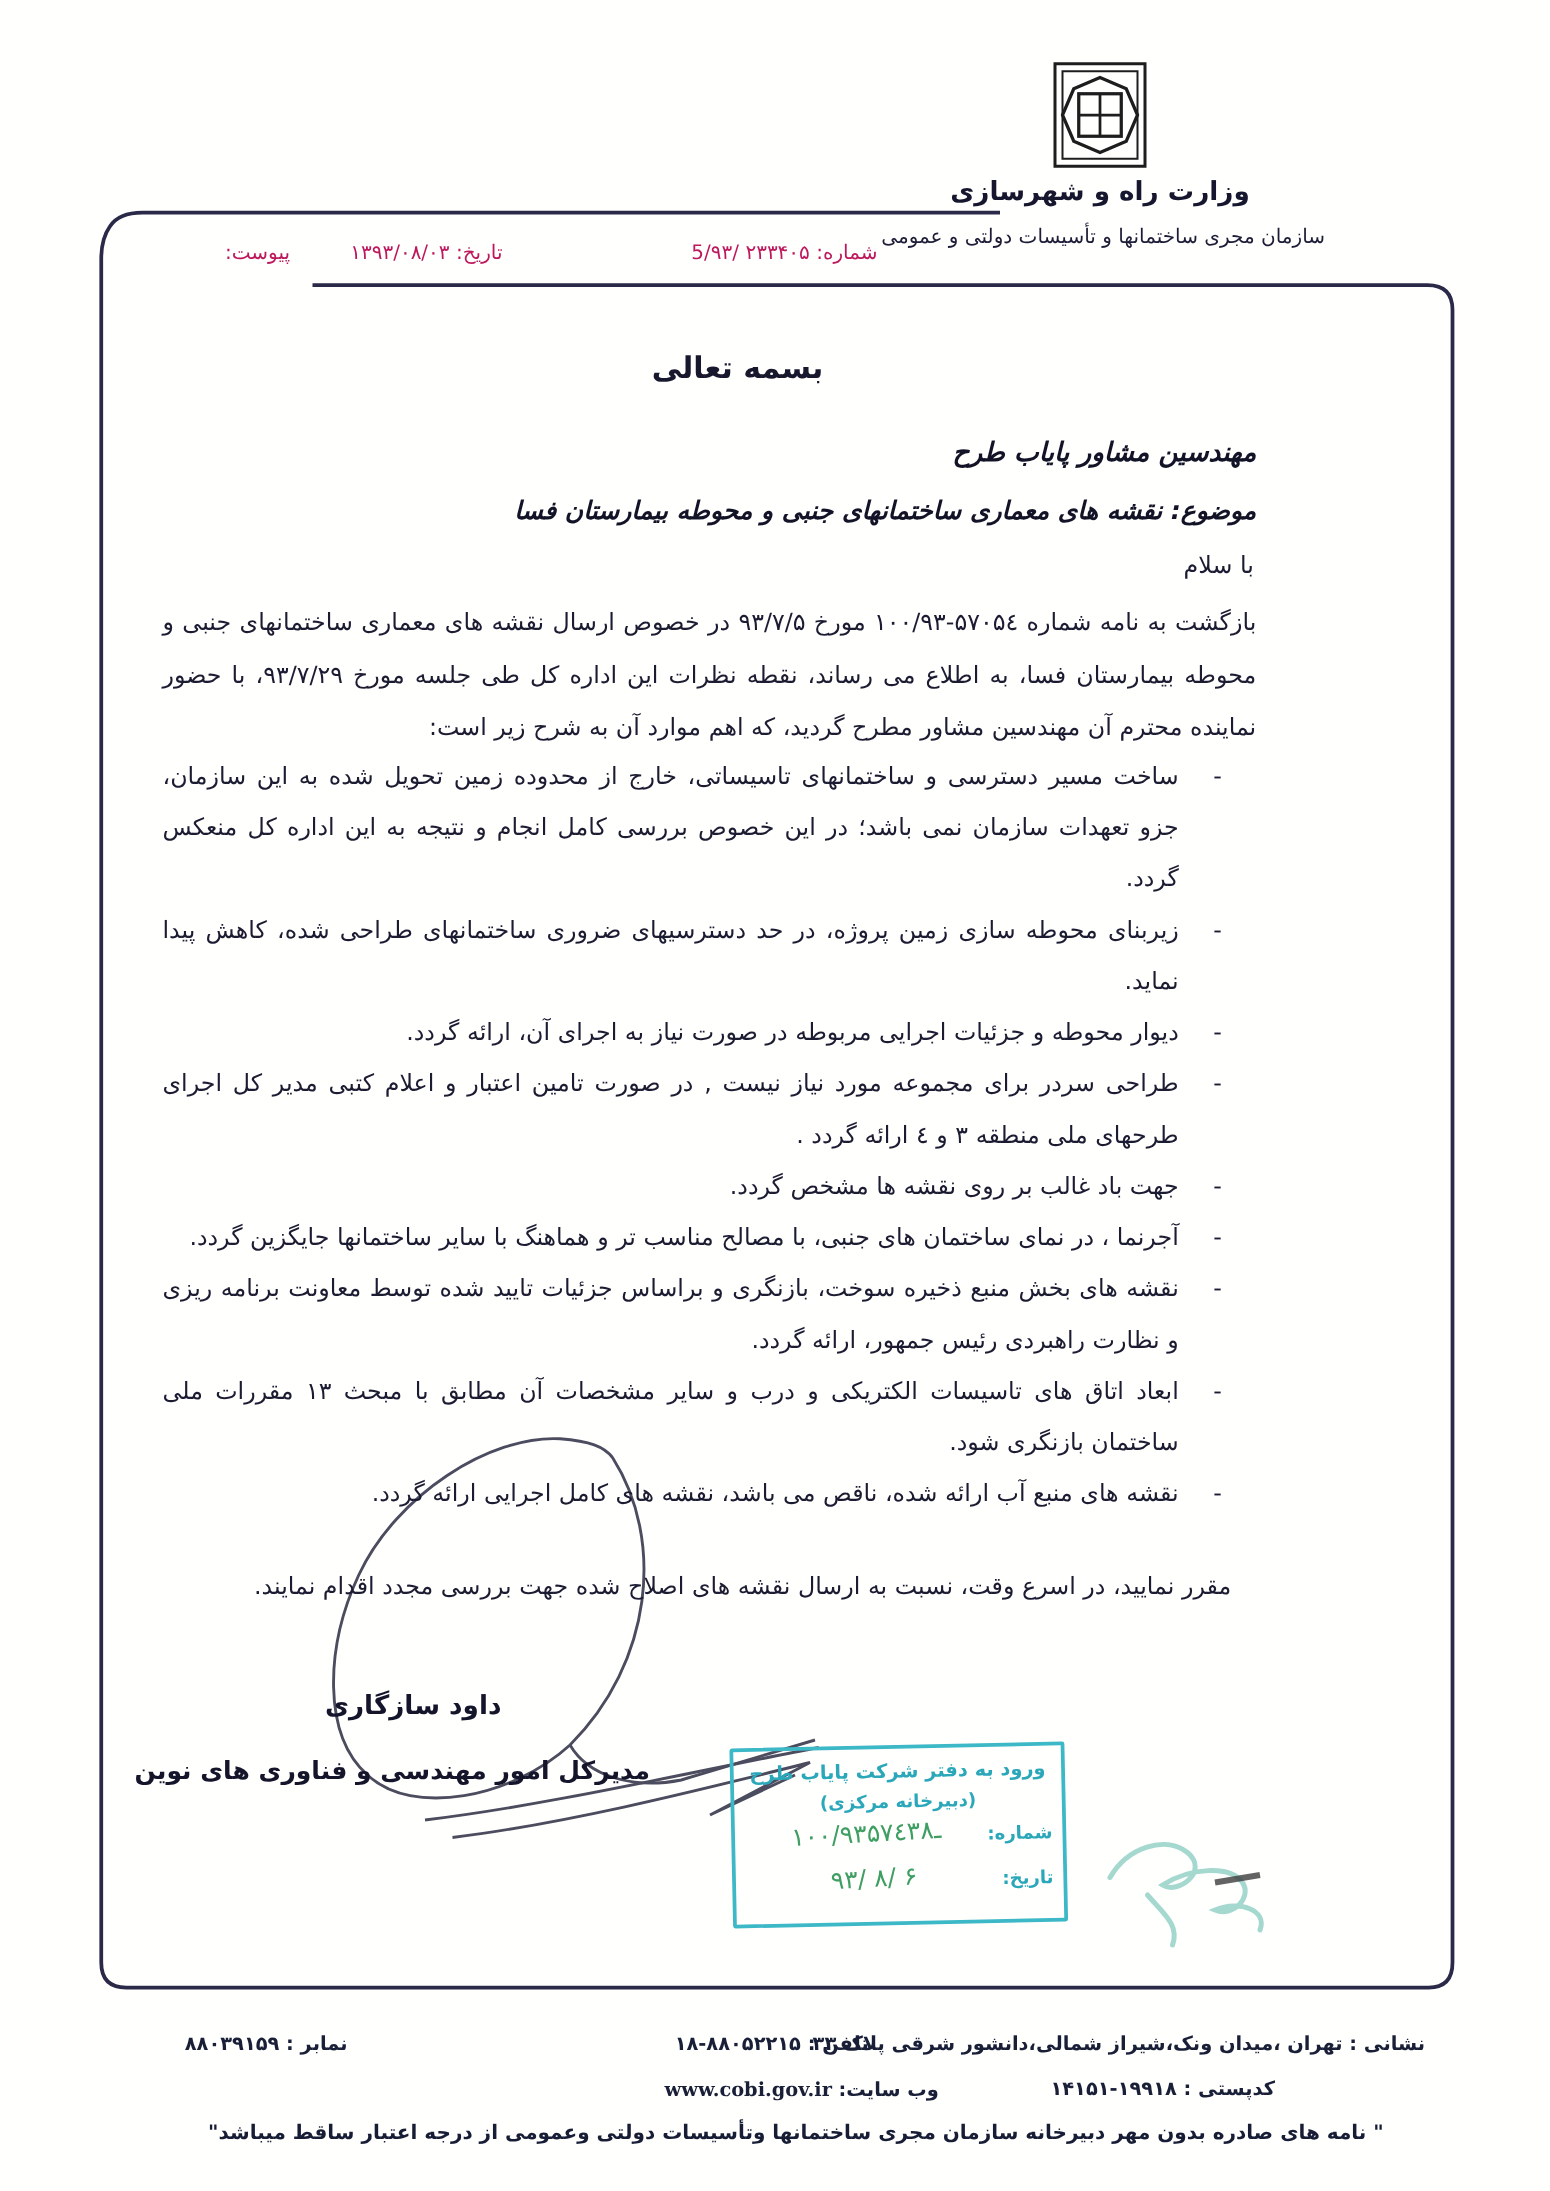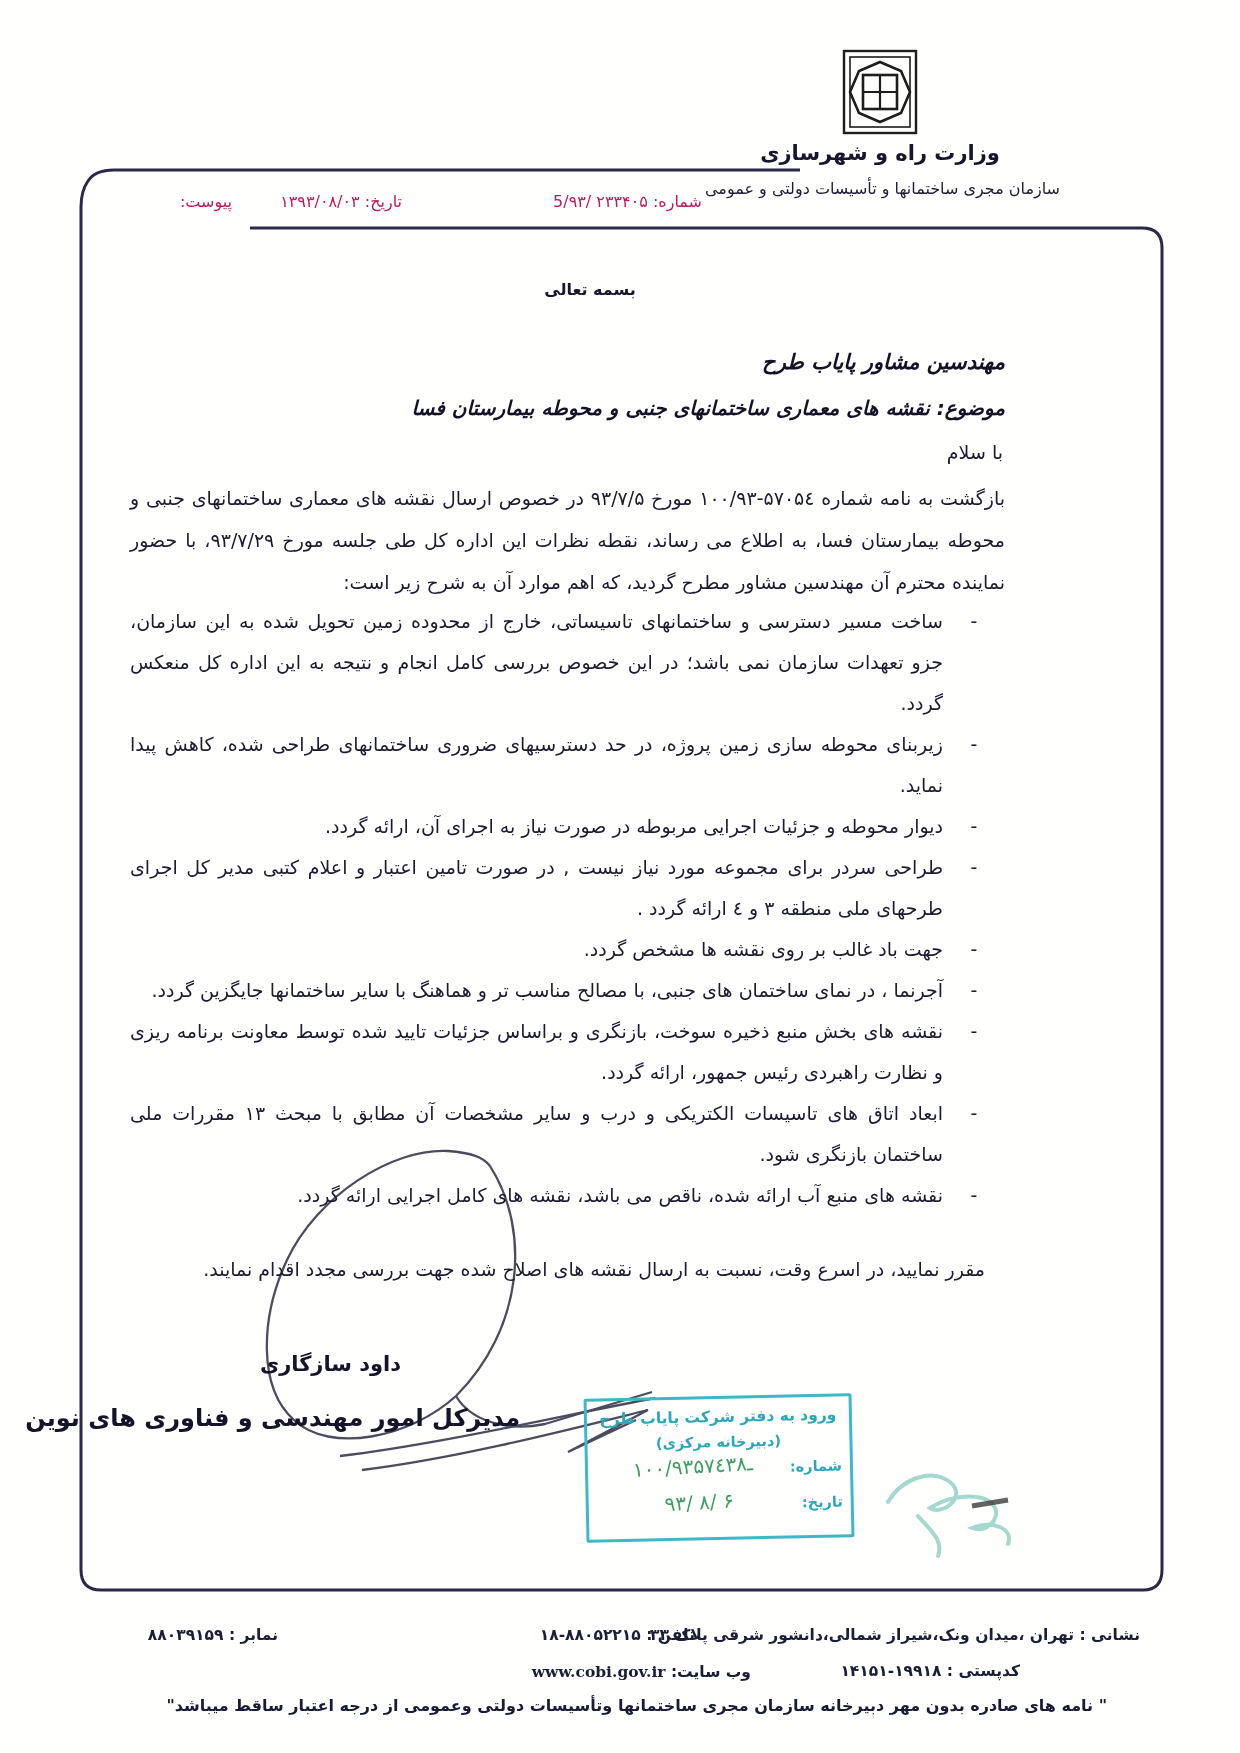--- a/index.html
+++ b/index.html
@@ -19,41 +19,41 @@
   
   .ref-field{top:192px;font-size:16px;color:#be185d;white-space:nowrap;}
   .ref-field .val{display:inline-block;direction:ltr;margin-left:4px;}
 
   .ministry-name{top:141px;left:752px;width:256px;text-align:center;
     font-size:21px;font-weight:bold;color:#16162e;}
   .ministry-org{top:179px;left:700px;width:360px;
     font-size:16px;color:#1d1d38;}
 
   .besmele{top:280px;left:450px;width:280px;text-align:center;
-    font-size:16px;font-weight:bold;color:#17172e;}
+    font-size:24px;font-weight:bold;color:#17172e;}
 
   .recipient{top:350px;right:235px;font-size:21px;font-weight:bold;font-style:italic;color:#131328;}
   .subject{top:396px;right:235px;font-size:20px;font-weight:bold;font-style:italic;color:#131328;}
   .salutation{top:441px;right:237px;font-size:19px;}
 
   .intro{top:477px;right:235px;left:130px;
     font-size:19px;line-height:42px;
     text-align:justify;text-align-last:right;}
 
   .bullets{top:601px;right:235px;left:130px;font-size:19px;line-height:41px;}
   .bullet{display:flex;direction:rtl;}
   .bullet .dash{flex:0 0 62px;text-align:center;}
   .bullet .btxt{flex:1;text-align:justify;text-align-last:right;}
 
   .closing{top:1258px;right:255px;left:150px;font-size:19px;text-align:right;}
 
   .sig-name{top:1352px;left:238px;width:185px;text-align:center;
     font-size:21px;font-weight:bold;color:#14142a;}
   .sig-title{top:1404px;left:150px;width:370px;text-align:right;white-space:nowrap;
-    font-size:24px;font-weight:bold;color:#14142a;}
+    font-size:20px;font-weight:bold;color:#14142a;}
 
   
   .stamp{
     top:1396px;left:585px;width:268px;height:144px;
     border:3px solid #3db8c6;border-radius:2px;
     transform:rotate(-1.2deg);
     color:#2ba7ba;
     box-sizing:border-box;
     padding-top:5px;
   }

